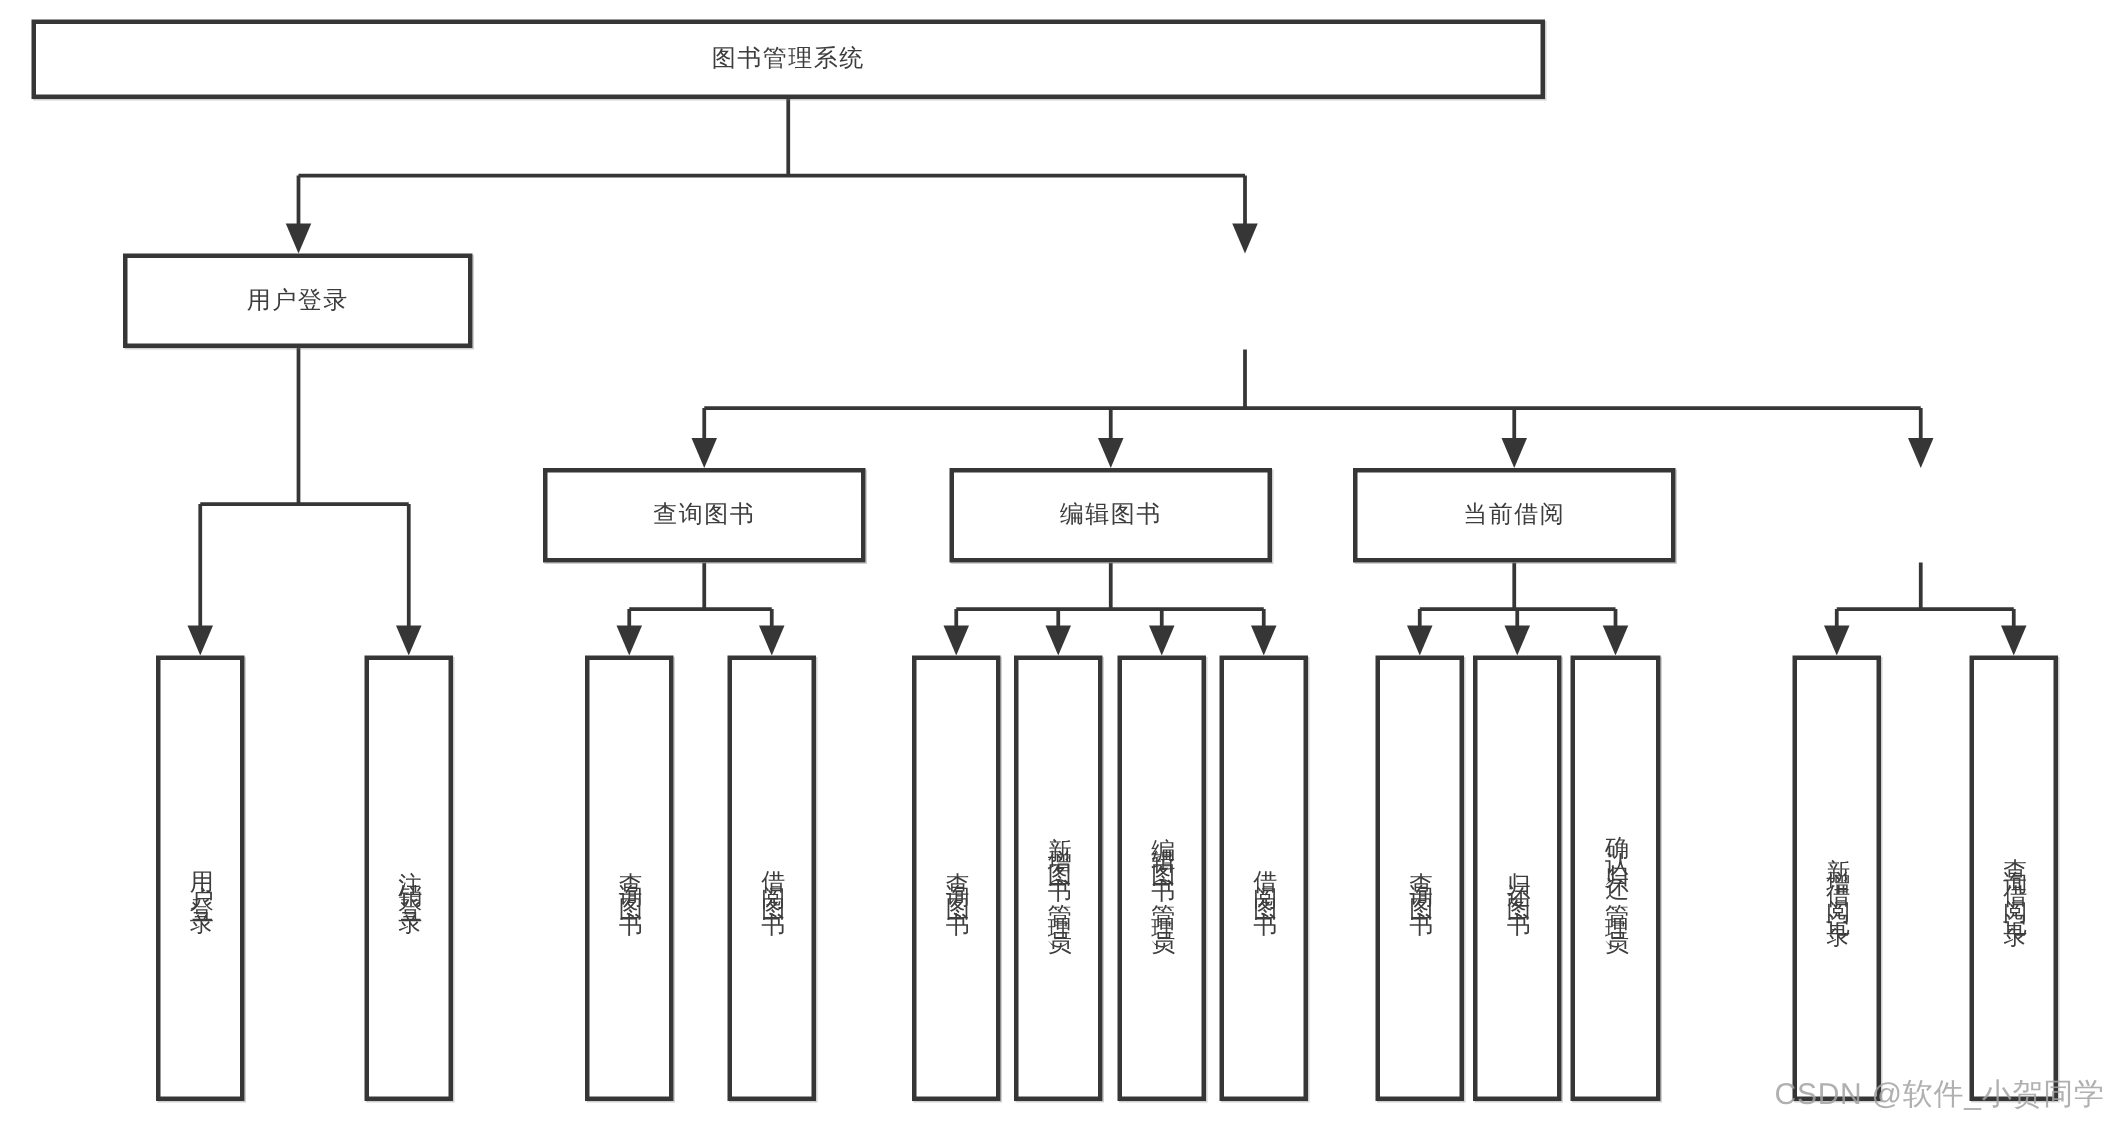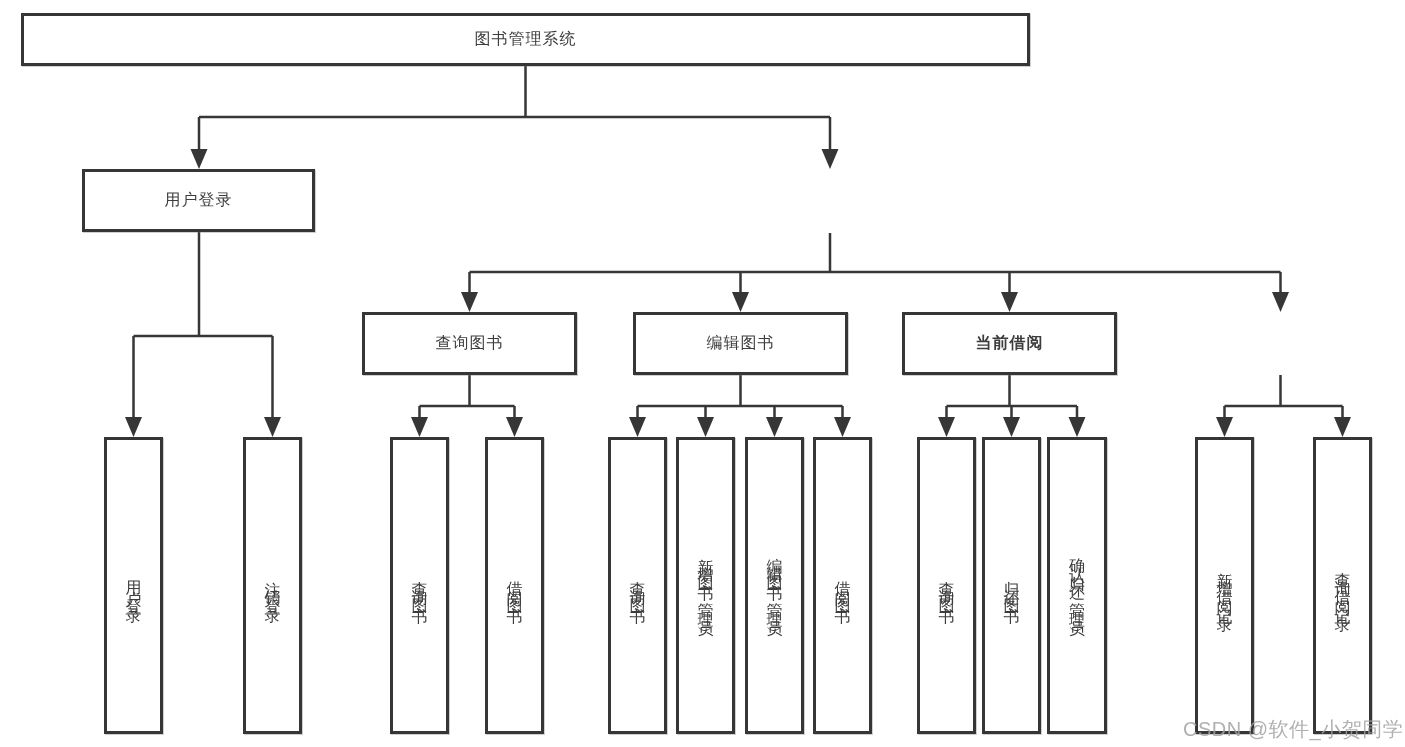--- a/index.html
+++ b/index.html
@@ -131,21 +131,21 @@
   <div class="box" style="left:82px; top:169px; width:233px; height:63px;">
     <span>用户登录</span>
   </div>
 
   <div class="box" style="left:362px; top:312px; width:215px; height:63px;">
     <span>查询图书</span>
   </div>
   <div class="box" style="left:633px; top:312px; width:215px; height:63px;">
     <span>编辑图书</span>
   </div>
-  <div class="box" style="left:902px; top:312px; width:215px; height:63px;font-weight:bold;">
+  <div class="box" style="left:902px; top:312px; width:215px; height:63px;">
     <span>当前借阅</span>
   </div>
 
   <div class="box vbox" style="left:104px; top:437px; width:59px; height:297px;">
     <span>用户登录</span>
   </div>
   <div class="box vbox" style="left:243px; top:437px; width:59px; height:297px;">
     <span>注销登录</span>
   </div>
 

